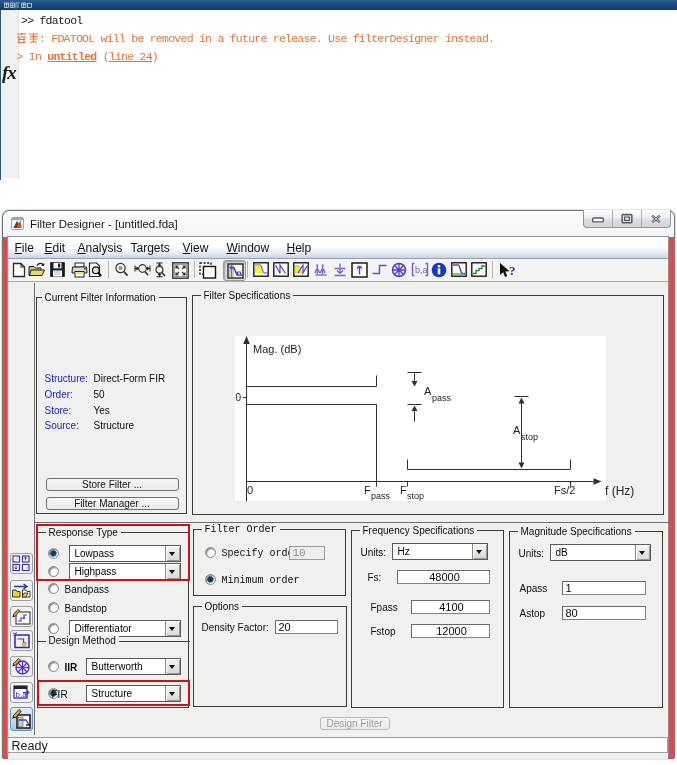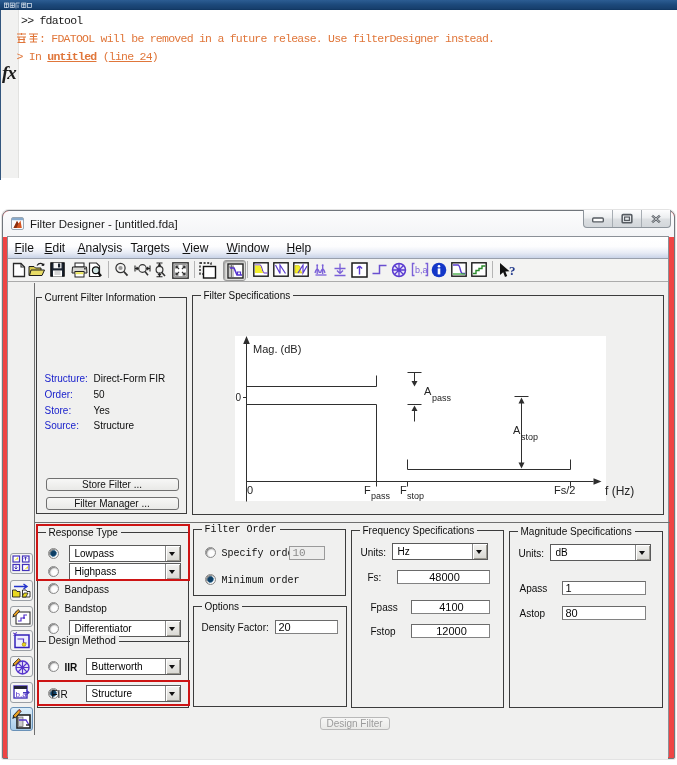--- a/index.html
+++ b/index.html
@@ -473,16 +473,17 @@
             <span class="cb"></span>
           </div>
         <div class="lbl" style="left:10px; top:51px">Apass</div>
         <div class="tinput" style="left:52px; top:49px; width:84px">1</div>
         <div class="lbl" style="left:10px; top:76px">Astop</div>
         <div class="tinput" style="left:52px; top:74px; width:84px">80</div>
       </div>
 
       <div class="btn" style="left:312px; top:480px; width:70px; height:13px; color:#9b9b9b; border-color:#b9b9b9">Design Filter</div>
 
+      <div id="statusbar" class="abs">Ready</div>
     </div>
   </div>
 
 </div>
 
 </body></html>

